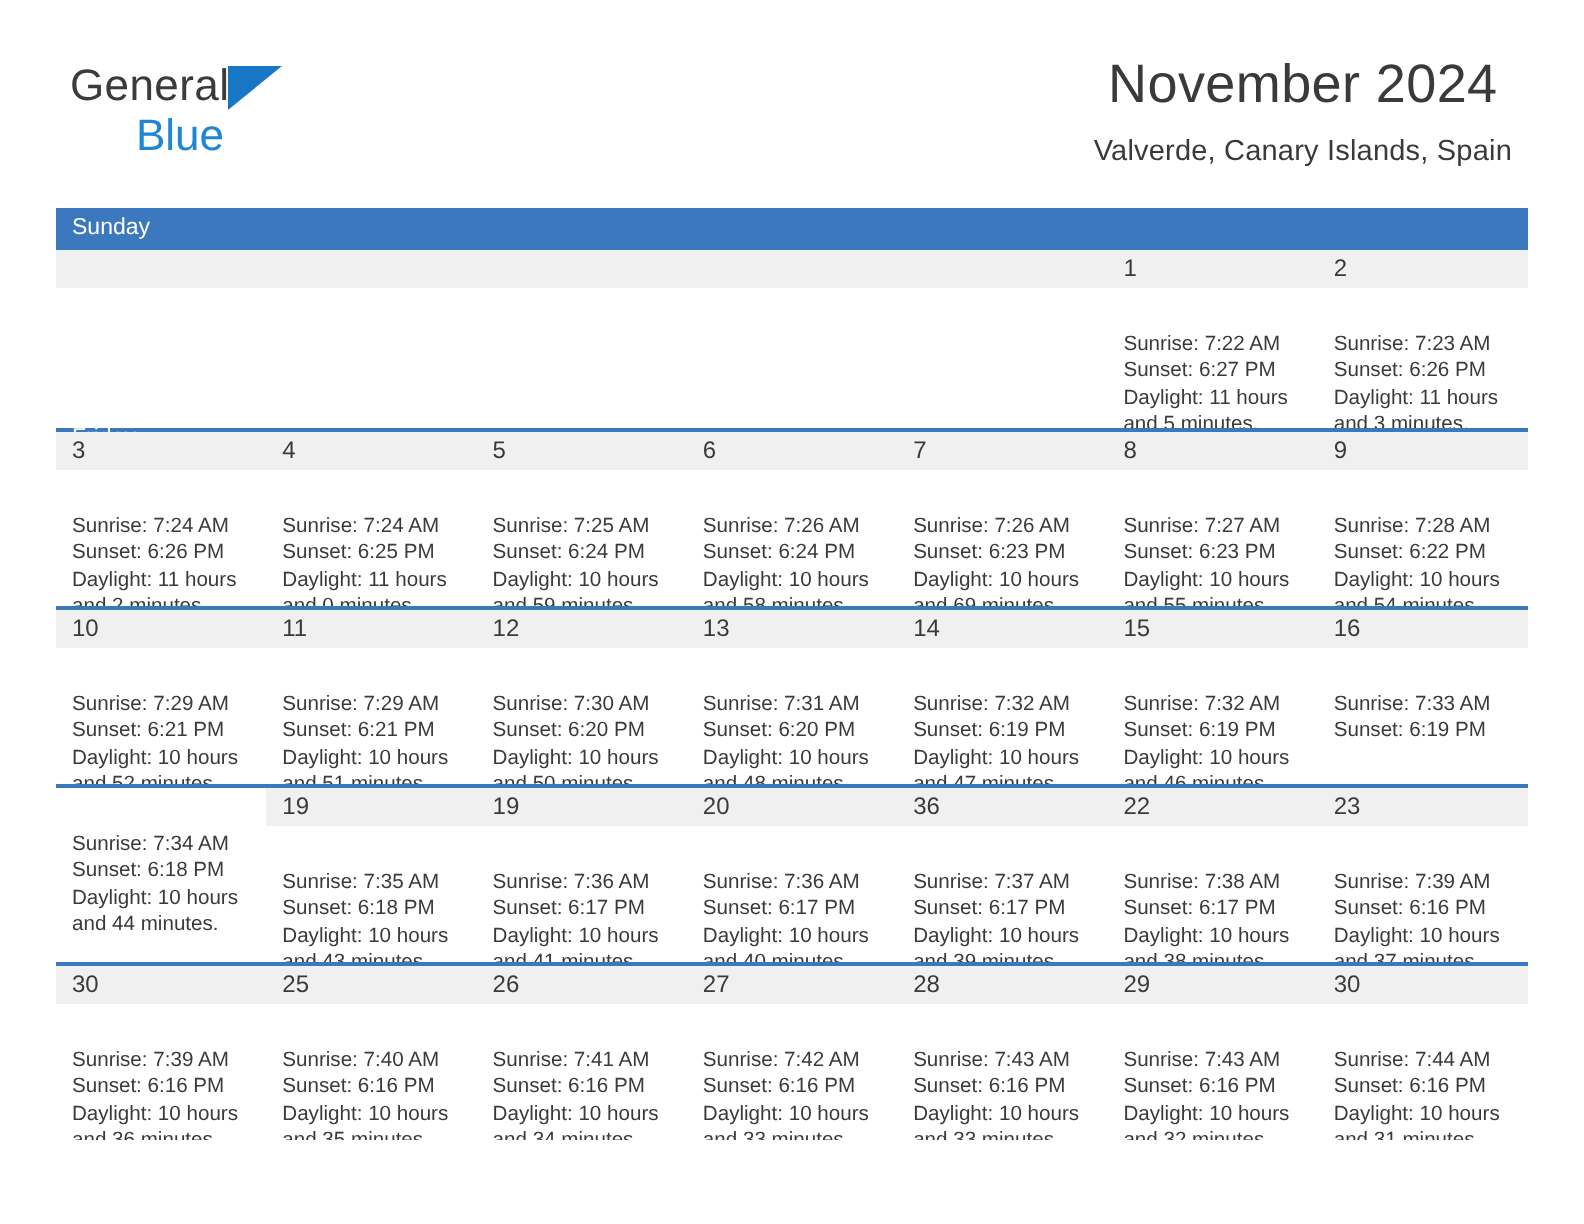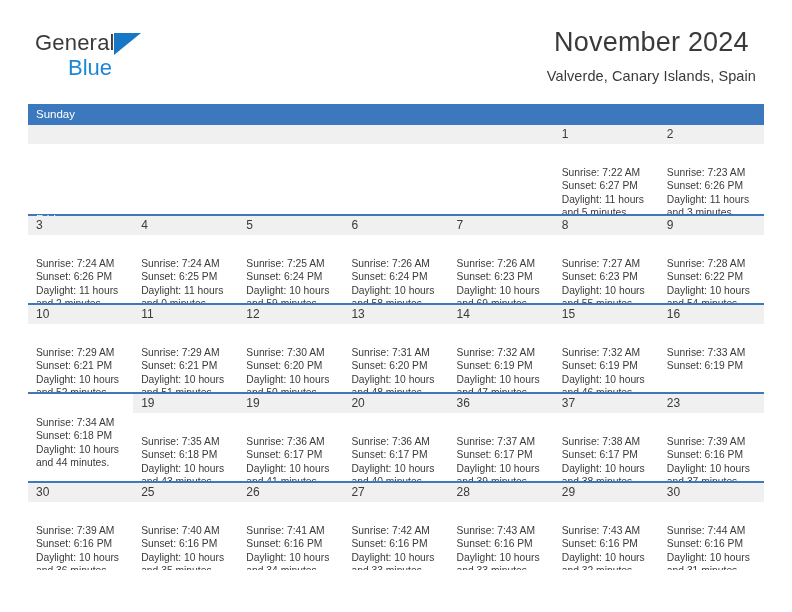--- a/index.html
+++ b/index.html
@@ -336,21 +336,21 @@
           </div>
           <div class="cell">
             <div class="daynum-band">36</div>
             <div class="detail">
               <div>Sunrise: 7:37 AM</div>
               <div>Sunset: 6:17 PM</div>
               <div class="daylight">Daylight: 10 hours and 39 minutes.</div>
             </div>
           </div>
           <div class="cell">
-            <div class="daynum-band">37</div>
+            <div class="daynum-band">22</div>
             <div class="detail">
               <div>Sunrise: 7:38 AM</div>
               <div>Sunset: 6:17 PM</div>
               <div class="daylight">Daylight: 10 hours and 38 minutes.</div>
             </div>
           </div>
           <div class="cell">
             <div class="daynum-band">23</div>
             <div class="detail">
               <div>Sunrise: 7:39 AM</div>

